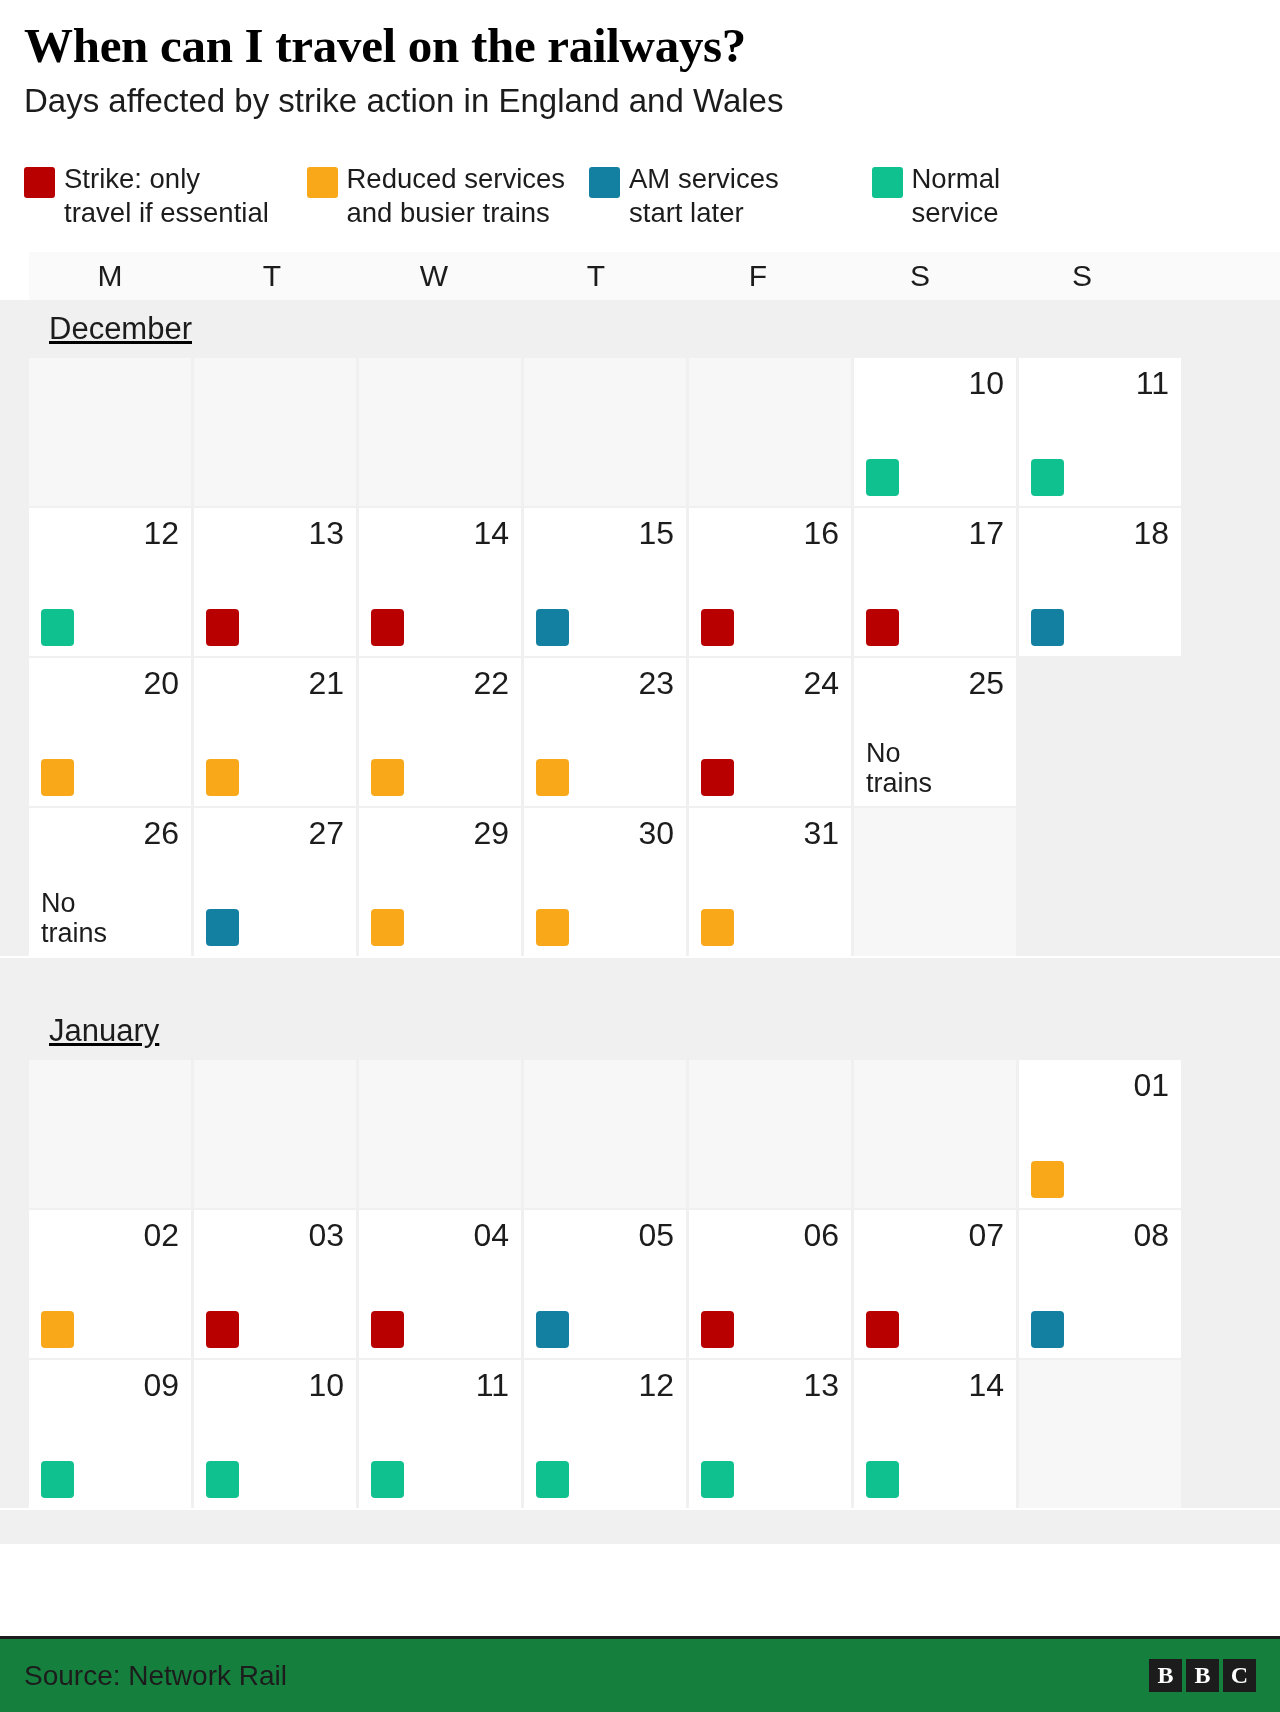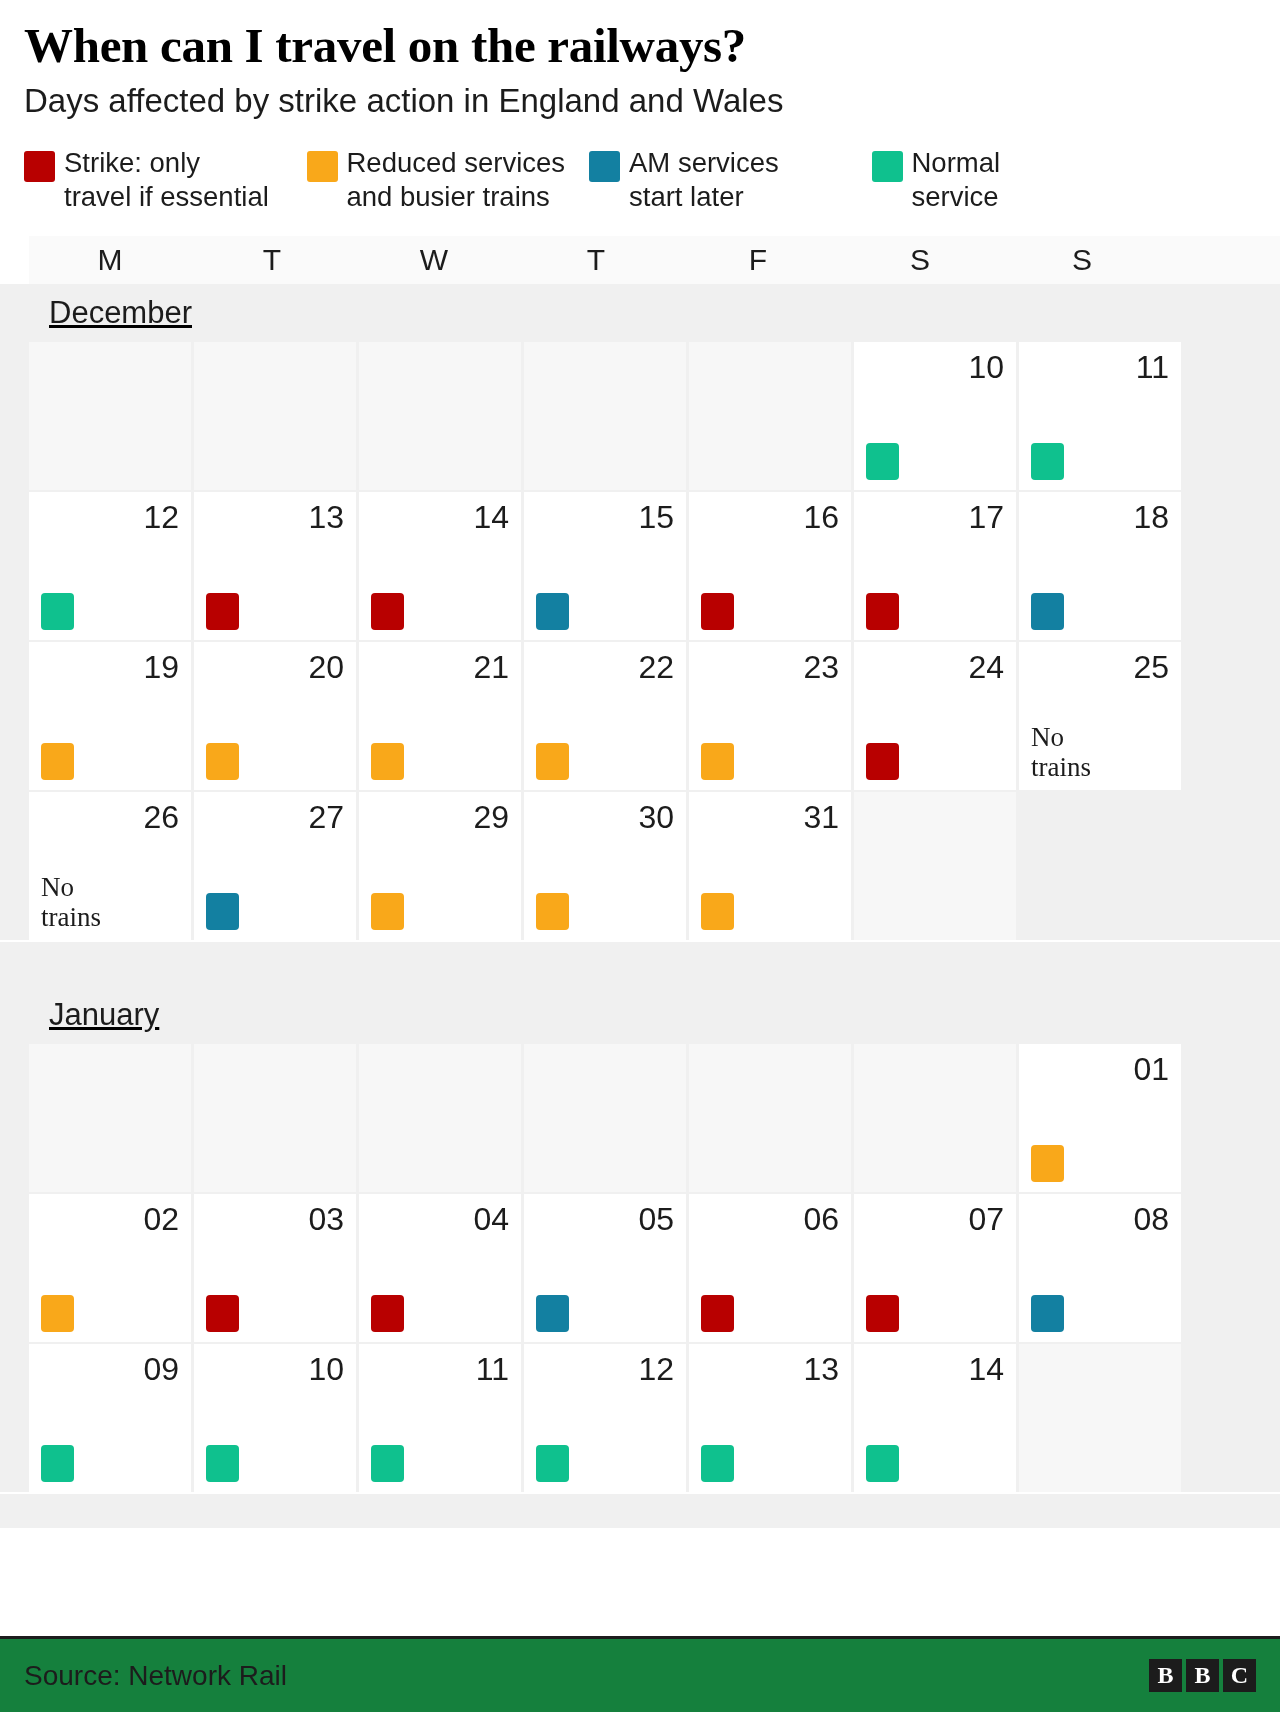--- a/index.html
+++ b/index.html
@@ -43,20 +43,21 @@
   
   .legend {
     display: flex;
     margin: 26px 0 0 24px;
     width: 1130px;
   }
   .legend-item {
     display: flex;
     align-items: flex-start;
     width: 25%;
+    margin-top: 16px;
   }
   .legend-swatch {
     width: 31px;
     height: 31px;
     border-radius: 3px;
     flex: 0 0 auto;
     margin-top: 5px;
   }
   .legend-label {
     font-size: 27.5px;
@@ -124,21 +125,20 @@
     text-align: right;
     font-size: 32px;
     color: #1c1c1c;
     line-height: 1;
   }
 
   .cell-bottom {
     display: flex;
     align-items: flex-end;
     min-height: 40px;
-    font-family: Liberation Serif, serif;
   }
 
   .marker {
     width: 33px;
     height: 37px;
     border-radius: 4px;
     flex: 0 0 auto;
   }
 
   .note {
@@ -291,26 +291,20 @@
             </div>
             <div class="cell">
               <div class="daynum">18</div>
               <div class="cell-bottom">
                 <div class="marker" style="background: rgb(19, 128, 161);"></div>
               </div>
             </div>
           </div>
           <div class="week">
             <div class="cell">
-              <div class="daynum">19</div>
-              <div class="cell-bottom">
-                <div class="marker" style="background: rgb(249, 168, 26);"></div>
-              </div>
-            </div>
-            <div class="cell">
               <div class="daynum">20</div>
               <div class="cell-bottom">
                 <div class="marker" style="background: rgb(249, 168, 26);"></div>
               </div>
             </div>
             <div class="cell">
               <div class="daynum">21</div>
               <div class="cell-bottom">
                 <div class="marker" style="background: rgb(249, 168, 26);"></div>
               </div>

